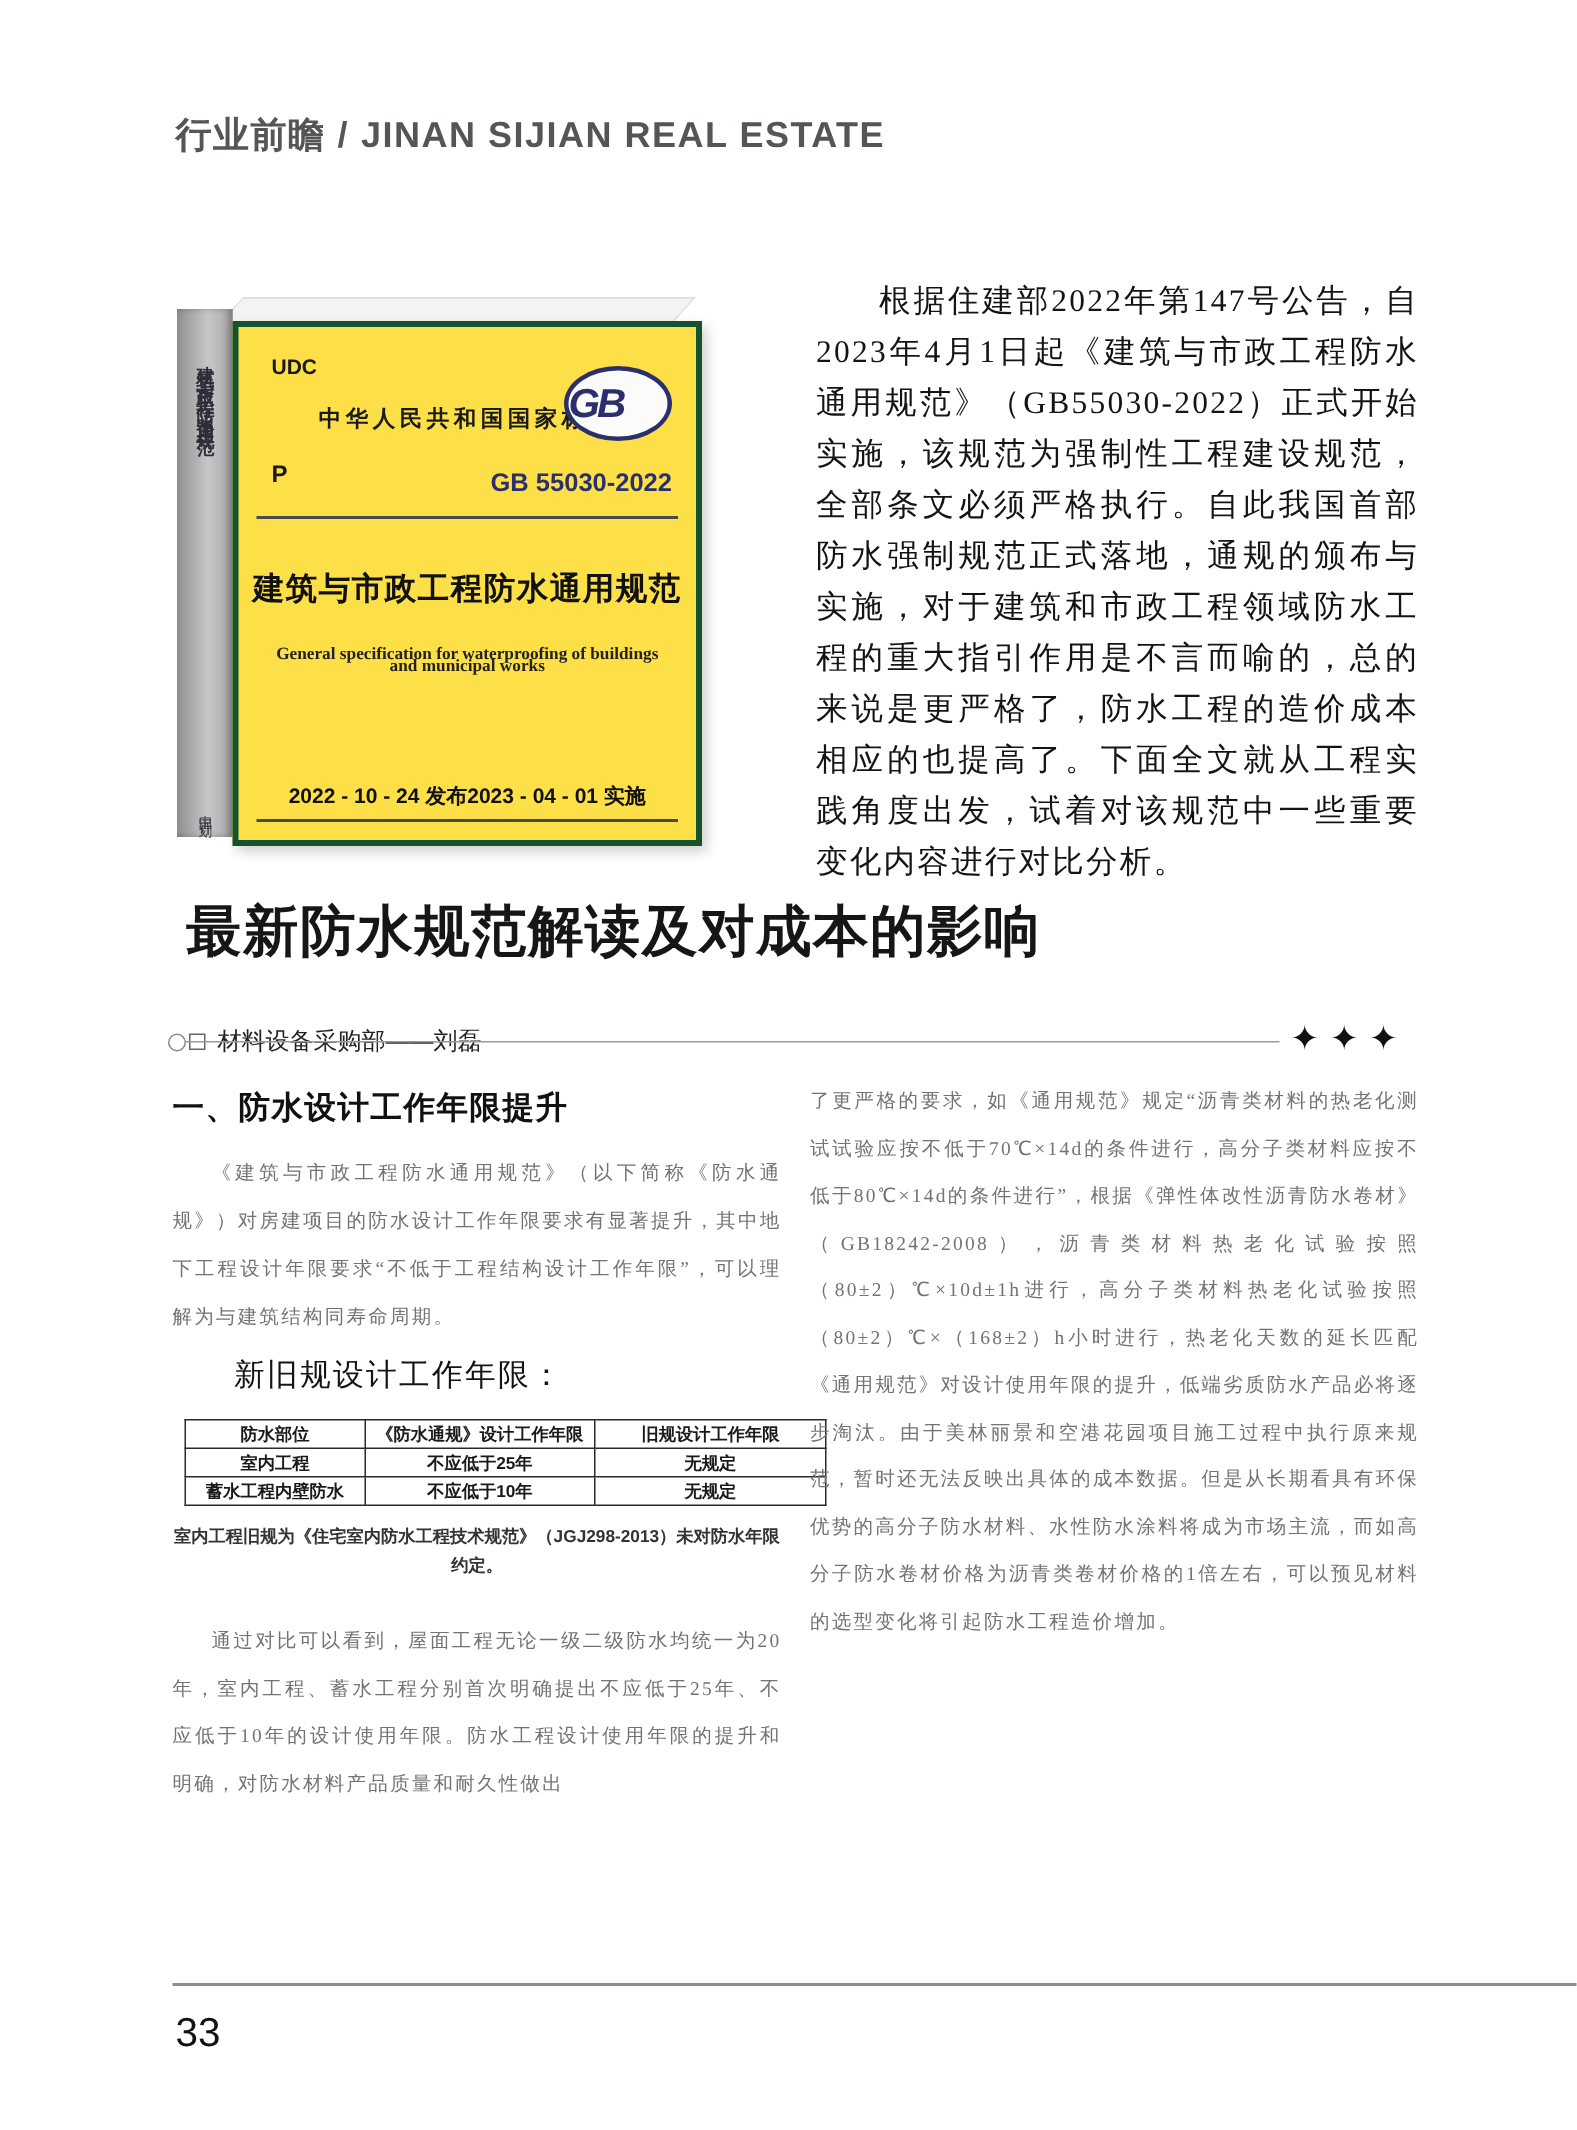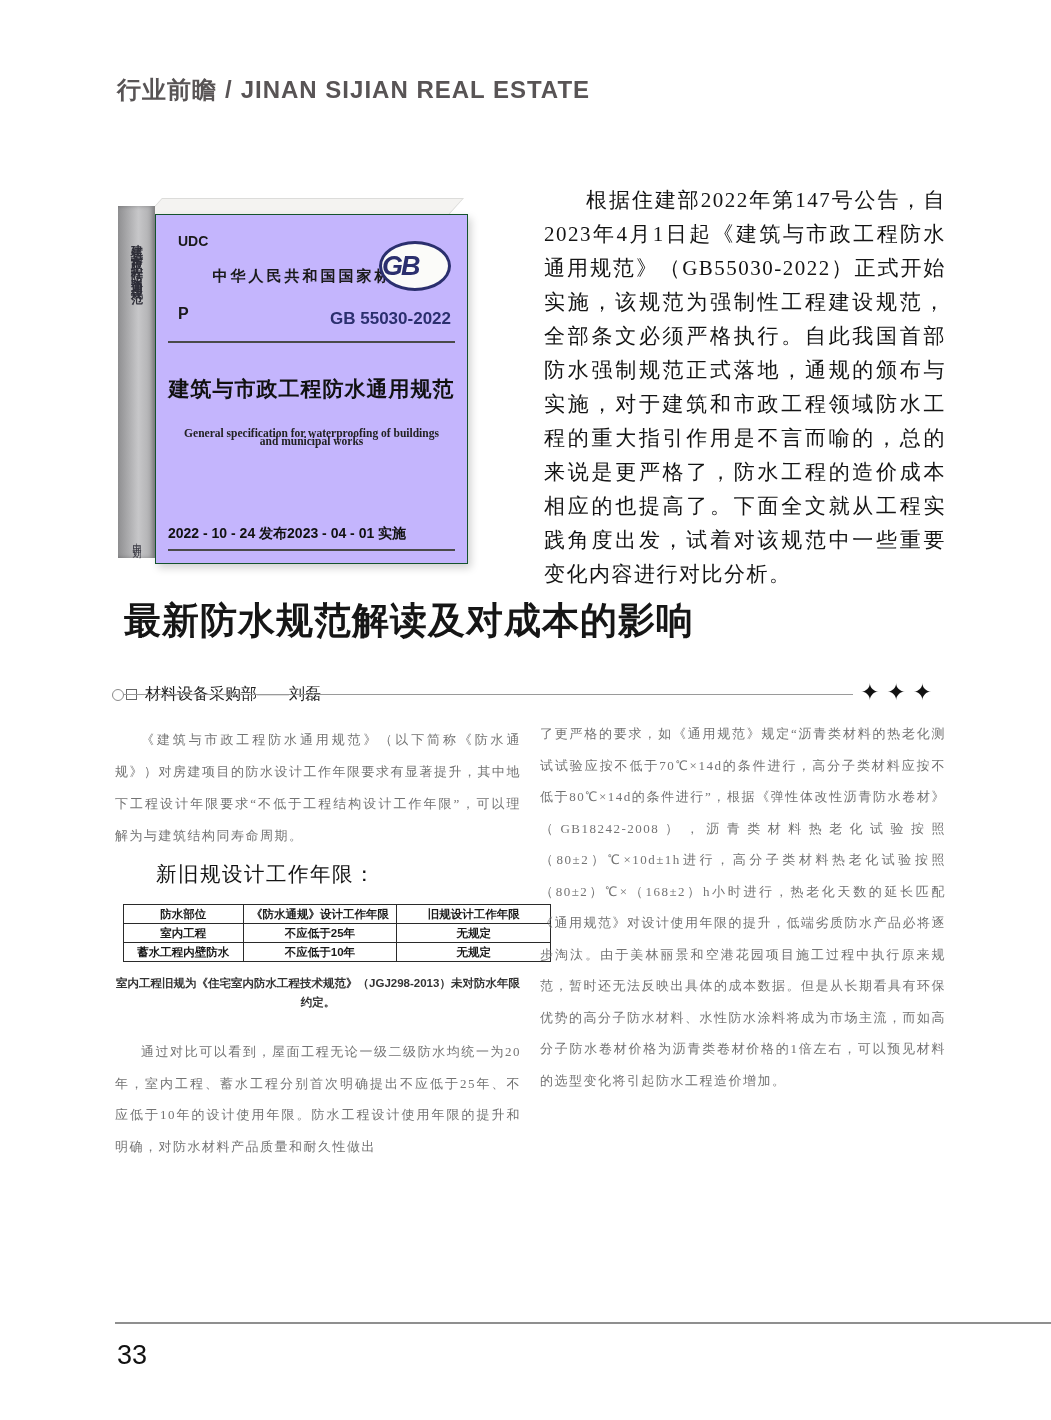--- a/index.html
+++ b/index.html
@@ -32,21 +32,21 @@
     writing-mode:vertical-rl;font-size:12px;font-weight:700;color:#2e2e38;
     letter-spacing:4px;font-family:"Liberation Serif", serif;
   }
   .book-spine .spine-publisher{
     position:absolute;bottom:14px;left:50%;transform:translateX(-50%);
     writing-mode:vertical-rl;font-size:9px;color:#3a3a44;letter-spacing:2px;
     font-family:"Liberation Serif", serif;
   }
   .book-cover{
     position:absolute;left:37px;top:20px;right:0;bottom:0;
-    background:#c4b5fd;border:1px solid #14532d;box-sizing:border-box;
+    background:#fde047;border:4px solid #14532d;box-sizing:border-box;
     box-shadow:3px 4px 8px rgba(0,0,0,.18);
   }
   .cover-udc{position:absolute;left:22px;top:18px;font-size:14px;font-weight:700;}
   .cover-std{position:absolute;left:0;right:0;top:52px;text-align:center;
     font-size:15px;font-weight:700;letter-spacing:3px;}
   .gb-logo{
     position:absolute;right:16px;top:26px;width:66px;height:44px;
     border:3px solid #2b2f6e;border-radius:50%;
     display:flex;align-items:center;background:#fbfbf9;
   }
@@ -58,21 +58,21 @@
   .cover-code{position:absolute;right:16px;top:94px;font-size:17px;font-weight:700;color:#2b2f6e;}
   .cover-rule{position:absolute;left:12px;right:12px;top:126px;border-top:2px solid #4a4a4a;}
   .cover-title{position:absolute;left:0;right:0;top:160px;text-align:center;
     font-size:21px;font-weight:800;letter-spacing:1px;color:#111;}
   .cover-sub{position:absolute;left:0;right:0;text-align:center;font-size:11.5px;
     font-weight:700;color:#222;font-family:"Liberation Serif", serif;}
   .cover-sub1{top:212px;}
   .cover-sub2{top:220px;}
   .cover-dates{
     position:absolute;left:12px;right:12px;bottom:20px;
-    display:flex;justify-content:flex-start;font-size:14px;font-weight:700;color:#111;
+    display:flex;justify-content:center;font-size:14px;font-weight:700;color:#111;
   }
   .cover-bottom-rule{position:absolute;left:12px;right:12px;bottom:12px;border-top:2px solid #4a4a4a;}
   
   .intro{
     position:absolute;left:544px;top:183px;width:402px;
     font-family:"Liberation Serif", serif;font-size:21px;line-height:34px;
     text-align:justify;text-indent:2em;letter-spacing:1.5px;color:#141414;
   }
   
   .article-title{
@@ -173,20 +173,21 @@
   <span>材料设备采购部——刘磊</span>
 </div>
 
 <div class="divider">
   <span class="divider-circle"></span>
   <span class="divider-line"></span>
   <span class="divider-stars">✦✦✦</span>
 </div>
 
 <div class="col-left">
+  <h2 class="section-heading">一、防水设计工作年限提升</h2>
   <p class="body-para">《建筑与市政工程防水通用规范》（以下简称《防水通规》）对房建项目的防水设计工作年限要求有显著提升，其中地下工程设计年限要求“不低于工程结构设计工作年限”，可以理解为与建筑结构同寿命周期。</p>
   <p class="table-caption">新旧规设计工作年限：</p>
   <table class="spec-table">
     <colgroup>
         <col class="c1">
         <col class="c2">
         <col class="c3">
       </colgroup>
     <thead>
       <tr>

